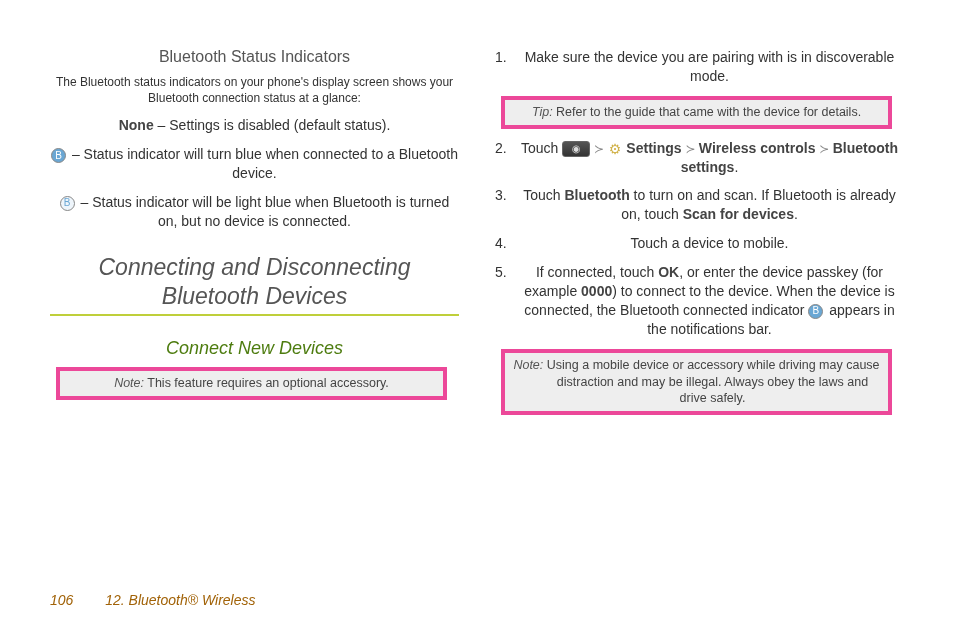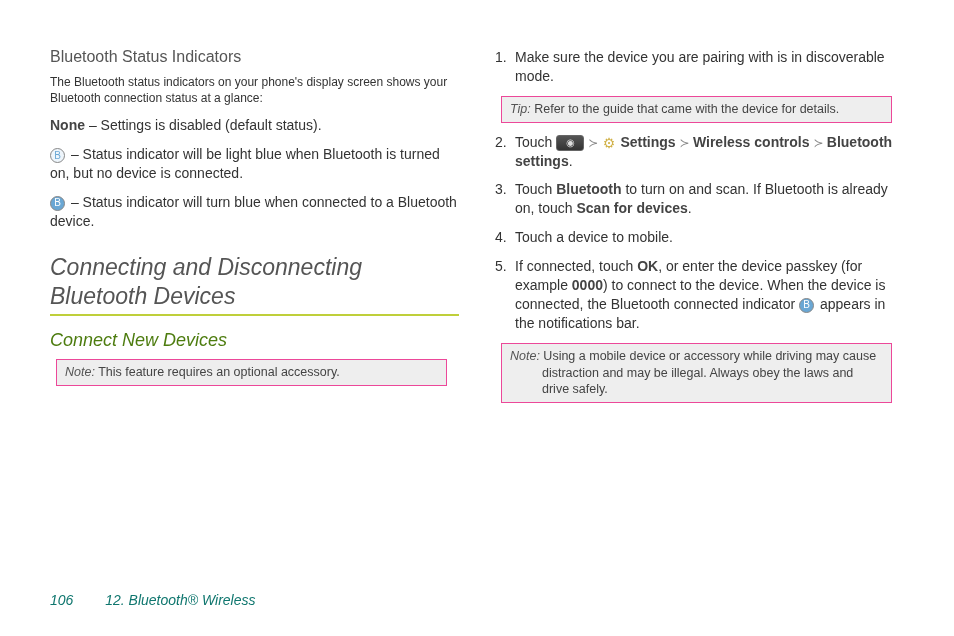--- a/index.html
+++ b/index.html
@@ -10,36 +10,36 @@
       color: #333;
       padding: 48px 50px 30px 50px;
       background: #fff;
       position: relative;
     }
     .columns {
       display: flex;
       gap: 36px;
       height: 500px;
     }
-    .column { flex: 1; }
+    .column { flex: 1; text-align: center; }
     h3.subsection {
       font-size: 16px;
       font-weight: normal;
       color: #555;
       margin-bottom: 8px;
     }
     h2.section-title {
       font-size: 23px;
       font-style: italic;
       font-weight: normal;
       color: #555;
       border-bottom: 2px solid #bfcf3a;
       padding-bottom: 4px;
       margin-top: 22px;
-      margin-bottom: 14px;
+      margin-bottom: 22px;
       line-height: 1.25;
     }
     h3.subheading {
       font-size: 18px;
       font-style: italic;
       font-weight: normal;
       color: #4d7c0f;
       margin-bottom: 8px;
     }
     p.body {
@@ -66,21 +66,21 @@
       justify-content: center;
       font-size: 10px;
       vertical-align: middle;
       margin-right: 2px;
       line-height: 1;
     }
     .bt-icon.light { background: #eef5fb; color: #6aa7d4; }
     .bt-icon.on { background: #6aa7d4; color: #fff; }
     .callout {
       background: #eee;
-      border: 1px solid #ec4899;
+      border: 4px solid #ec4899;
       padding: 4px 8px 4px 8px;
       font-size: 12.5px;
       line-height: 1.35;
       margin: 8px 12px 10px 6px;
       color: #444;
     }
     .callout .label { font-style: italic; font-weight: normal; color: #555; }
     .callout .ctext { display: inline; }
     .callout.indent { padding-left: 40px; text-indent: -32px; }
     ol.steps {
@@ -118,42 +118,42 @@
       align-items: center; justify-content: center;
       vertical-align: middle;
       color: #ddd; font-size: 10px;
     }
     .footer {
       position: absolute;
       bottom: 28px;
       left: 50px;
       font-size: 14px;
       font-style: italic;
-      color: #0f766e;
+      color: #a16207;
     }
     .footer .chap { margin-left: 28px; }
   </style>
 </head>
 <body>
 
 <div class="columns">
   <div class="column">
     <h3 class="subsection">Bluetooth Status Indicators</h3>
     <p class="body">The Bluetooth status indicators on your phone's display screen shows your Bluetooth connection status at a glance:</p>
 
     <div class="def-line">
       <span class="bold">None</span><span>  – Settings is disabled (default status).</span>
     </div>
 
     <div class="def-line">
+      <span class="bt-icon on">B</span><span> – Status indicator will turn blue when connected to a Bluetooth device.</span>
+    </div>
+
+    <div class="def-line">
       <span class="bt-icon light">B</span><span> – Status indicator will be light blue when Bluetooth is turned on, but no device is connected.</span>
-    </div>
-
-    <div class="def-line">
-      <span class="bt-icon on">B</span><span> – Status indicator will turn blue when connected to a Bluetooth device.</span>
     </div>
 
     <h2 class="section-title">Connecting and Disconnecting Bluetooth Devices</h2>
 
     <h3 class="subheading">Connect New Devices</h3>
 
     <div class="callout">
       <span class="label">Note:</span><span class="ctext"> This feature requires an optional accessory.</span>
     </div>
 

